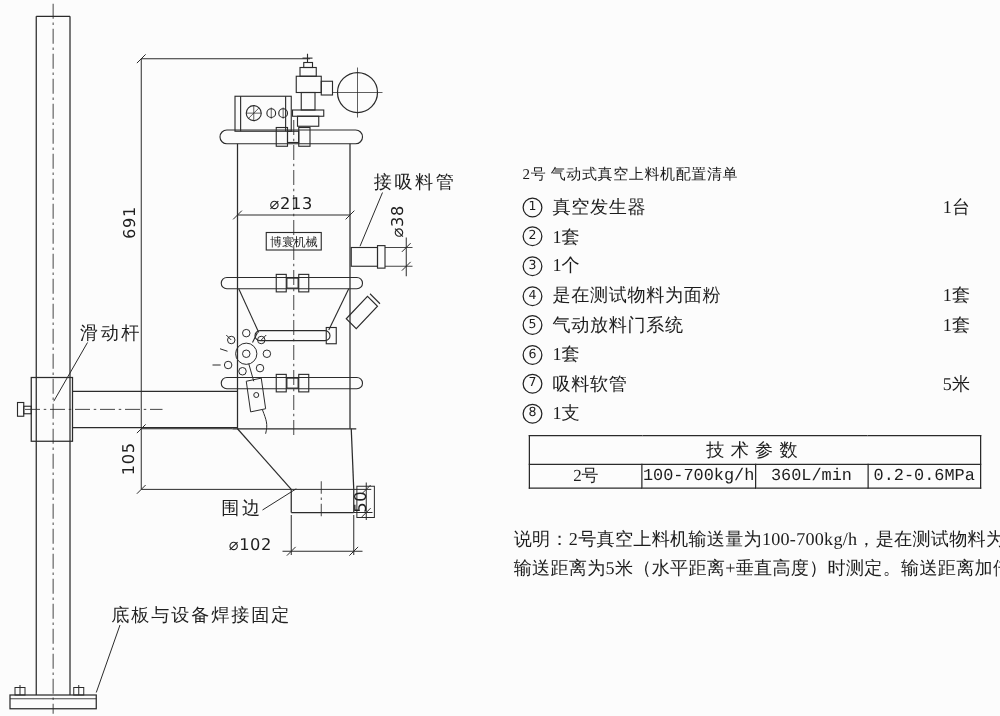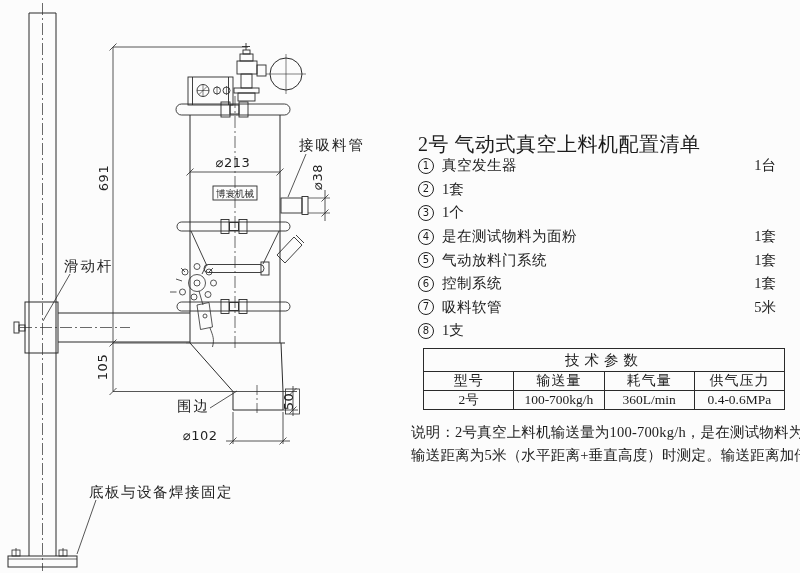--- a/index.html
+++ b/index.html
@@ -10,38 +10,38 @@
     color:#1c1c1c;
   }
   #drawing-svg{position:absolute;left:0;top:0;}
   svg text{fill:#1f1f1f;}
   .cad-cn{font-family:"Liberation Serif","DejaVu Serif",serif;font-size:14.5px;}
   .cad-dim{font-family:"DejaVu Sans",sans-serif;font-size:13px;letter-spacing:0.5px;}
   .cad-brand{font-family:"Liberation Serif","DejaVu Serif",serif;font-size:9.5px;}
 
   
   .panel{position:absolute;left:410px;top:0;width:388px;height:573px;}
-  .list-title{position:absolute;left:8px;top:131px;font-size:20px;
+  .list-title{position:absolute;left:8px;top:131px;font-size:12px;
     letter-spacing:0.5px;white-space:nowrap;}
   .parts-list{position:absolute;left:8px;top:154px;width:358px;}
   .part-row{display:flex;align-items:center;height:23.6px;font-size:14.5px;}
   .pnum{display:inline-block;width:14px;height:14px;border:1px solid #222;
     border-radius:50%;font-size:10px;line-height:13.5px;text-align:center;
     margin-right:8px;flex:0 0 auto;font-family:"DejaVu Sans",sans-serif;}
   .pname{flex:1 1 auto;letter-spacing:0.5px;white-space:nowrap;font-family:Liberation Serif, serif;}
   .pqty{flex:0 0 auto;}
 
   .spec-table{position:absolute;left:13px;top:348px;width:362px;
     border-collapse:collapse;table-layout:fixed;}
   .spec-table th,.spec-table td{border:1px solid #2a2a2a;text-align:center;
     padding:0;font-weight:normal;overflow:hidden;white-space:nowrap;}
   .spec-table .t-title{height:22px;font-size:14.5px;letter-spacing:5px;margin-top:18px;}
   .spec-table .t-head th{height:18px;font-size:14px;letter-spacing:1px;}
   .spec-table .t-row td{height:18px;font-size:13.5px;
-    font-family:Liberation Serif, serif;}
+    font-family:Liberation Mono, monospace;}
   .spec-table .t-row td:first-child{font-family:"Liberation Serif",serif;}
 
   .note{position:absolute;left:1px;top:421px;width:386px;font-size:14.5px;
     line-height:23.4px;letter-spacing:0.2px;}
   .note p{margin:0;white-space:nowrap;}
 </style>
 </head>
 <body>
 
 <div id="stage">
@@ -268,50 +268,43 @@
         <span class="pname">是在测试物料为面粉</span>
         <span class="pqty">1套</span>
       </div>
       <div class="part-row">
         <span class="pnum">5</span>
         <span class="pname">气动放料门系统</span>
         <span class="pqty">1套</span>
       </div>
       <div class="part-row">
         <span class="pnum">6</span>
-        <span class="pname">控制系统</span>
         <span class="pqty">1套</span>
       </div>
       <div class="part-row">
         <span class="pnum">7</span>
         <span class="pname">吸料软管</span>
         <span class="pqty">5米</span>
       </div>
       <div class="part-row">
         <span class="pnum">8</span>
         <span class="pqty">1支</span>
       </div>
     </div>
 
     <table class="spec-table">
       <tbody>
           <tr>
             <td class="t-title" colspan="4">技术参数</td>
           </tr>
-      <tr class="t-head">
-        <th style="width:90px">型号</th>
-        <th style="width:97px">输送量</th>
-        <th style="width:87px">耗气量</th>
-        <th style="width:88px">供气压力</th>
-      </tr>
       <tr class="t-row">
         <td>2号</td>
         <td>100-700kg/h</td>
         <td>360L/min</td>
-        <td>0.4-0.6MPa</td>
+        <td>0.2-0.6MPa</td>
       </tr>
     </tbody>
       </table>
 
     <div class="note">
       <p>说明：2号真空上料机输送量为100-700kg/h，是在测试物料为面粉，</p>
       <p>输送距离为5米（水平距离+垂直高度）时测定。输送距离加倍输送量</p>
     </div>
 
   </div>

